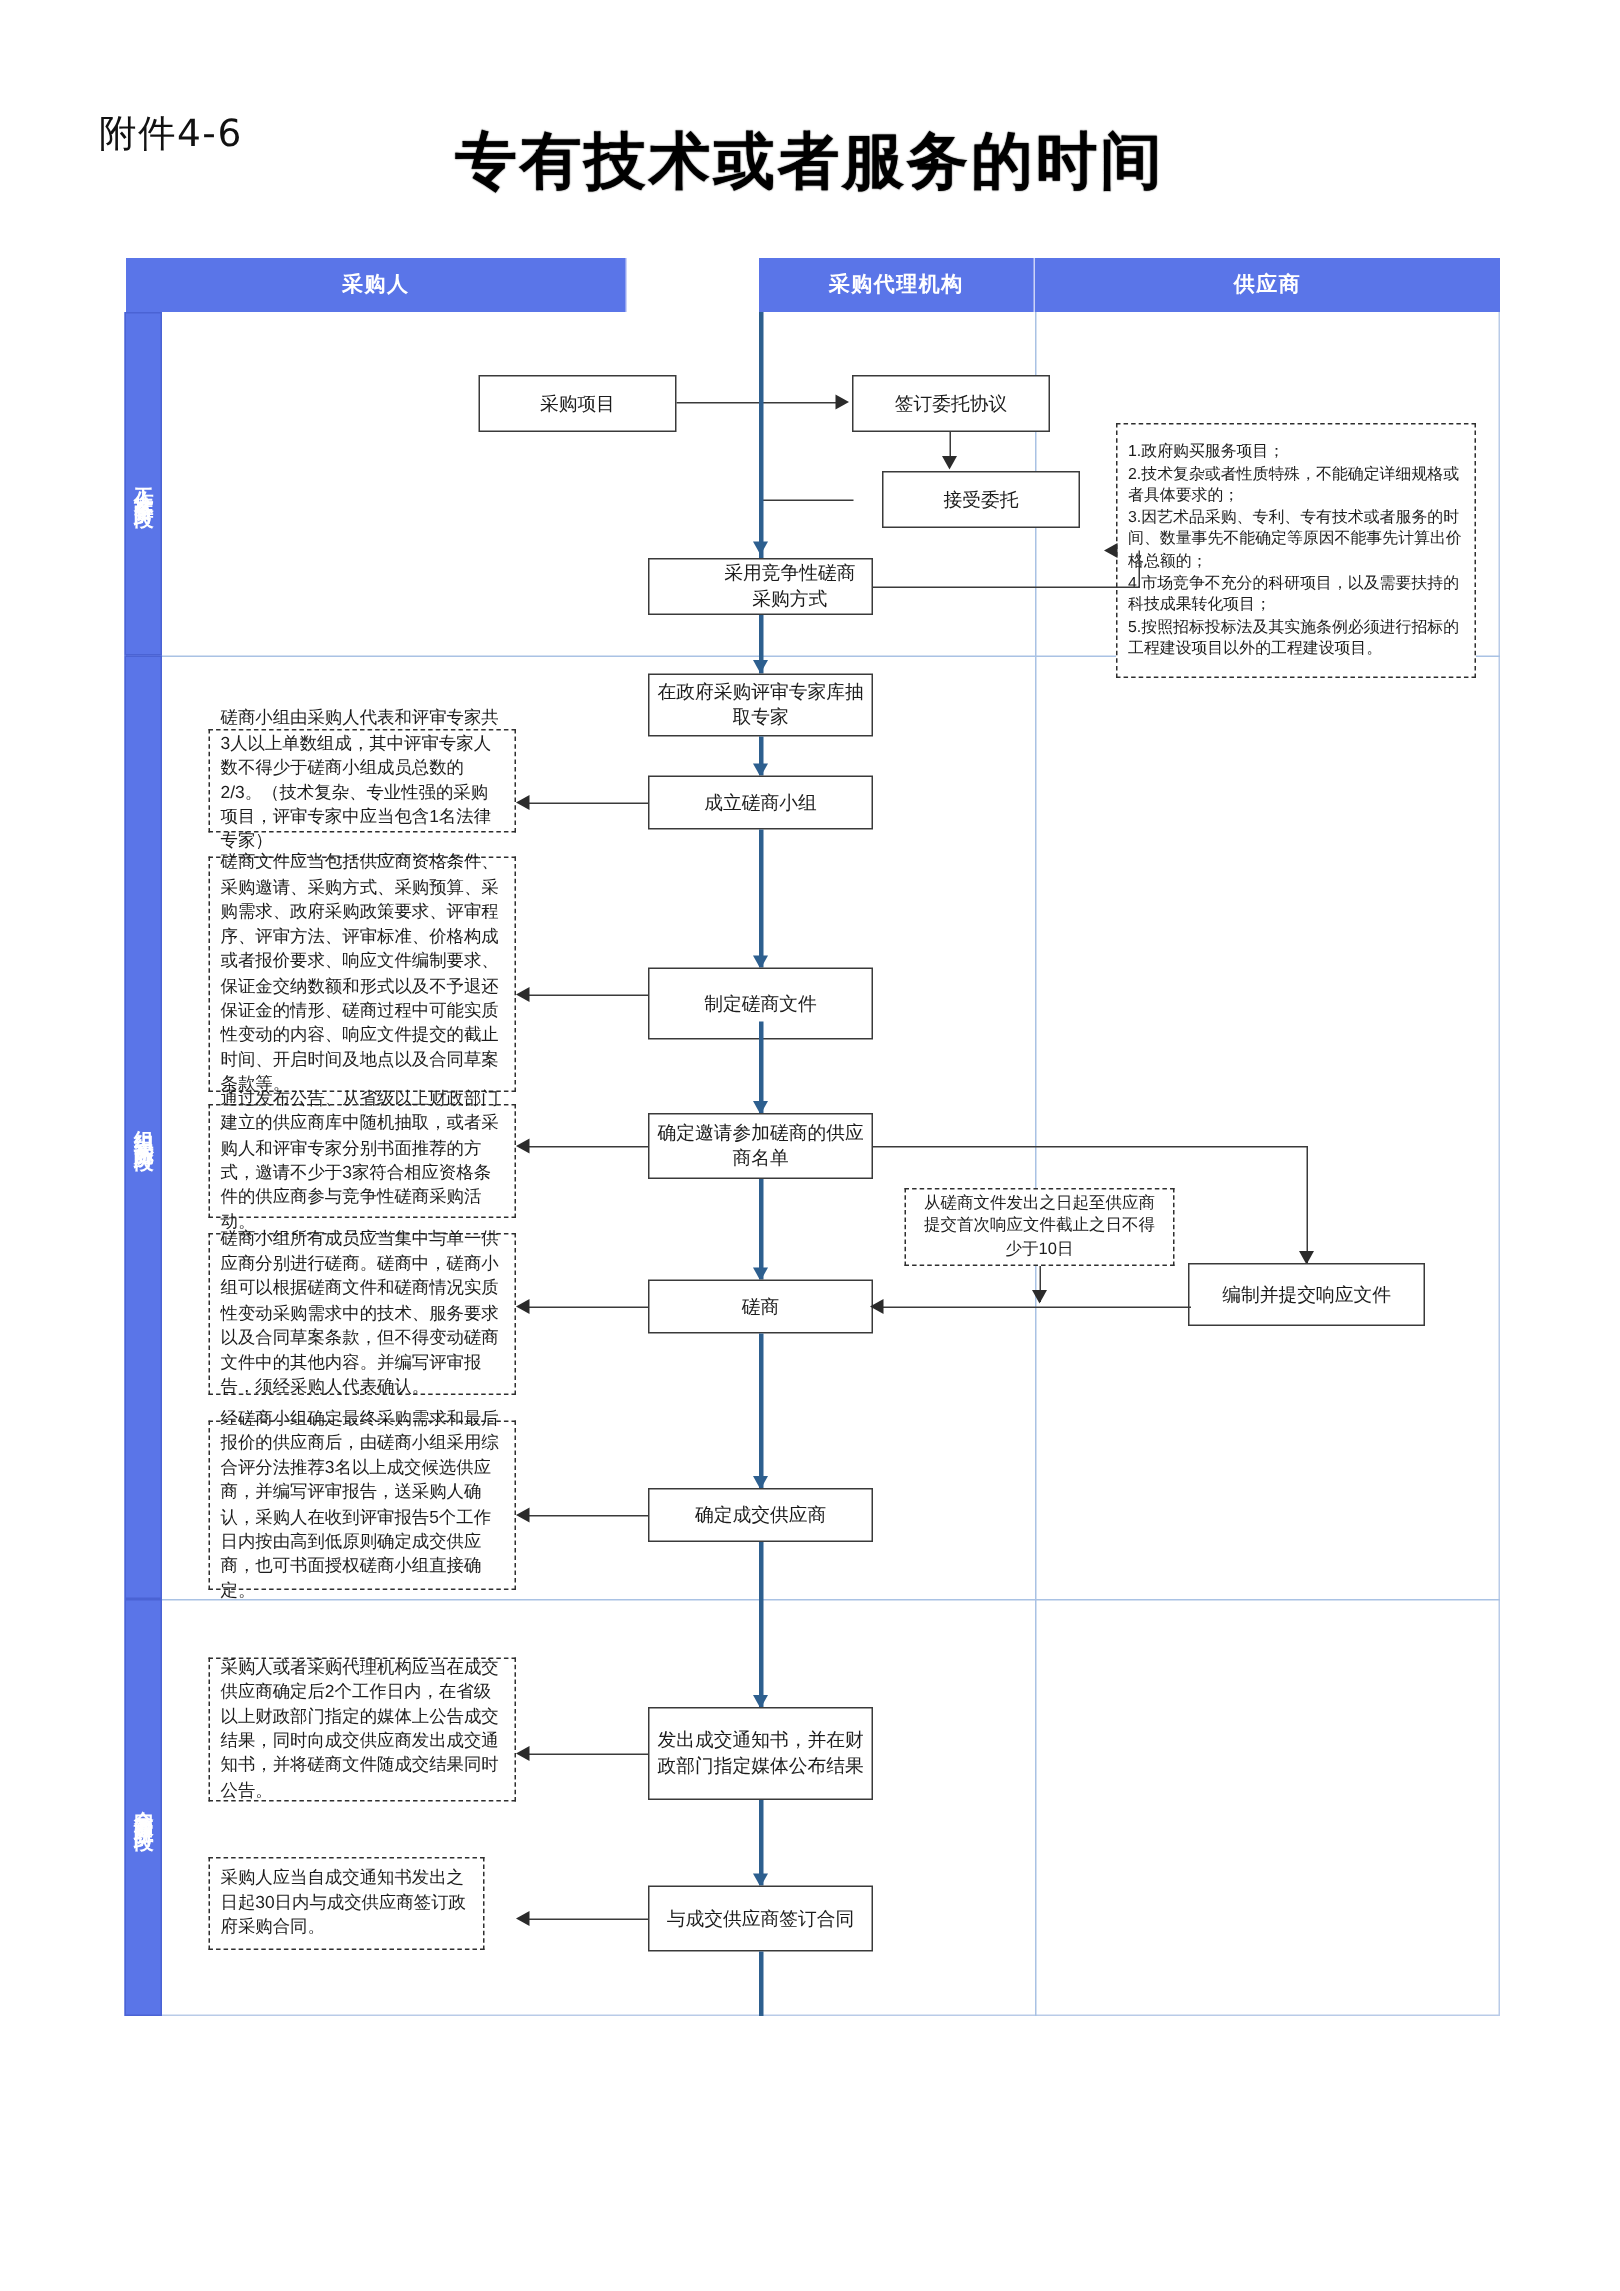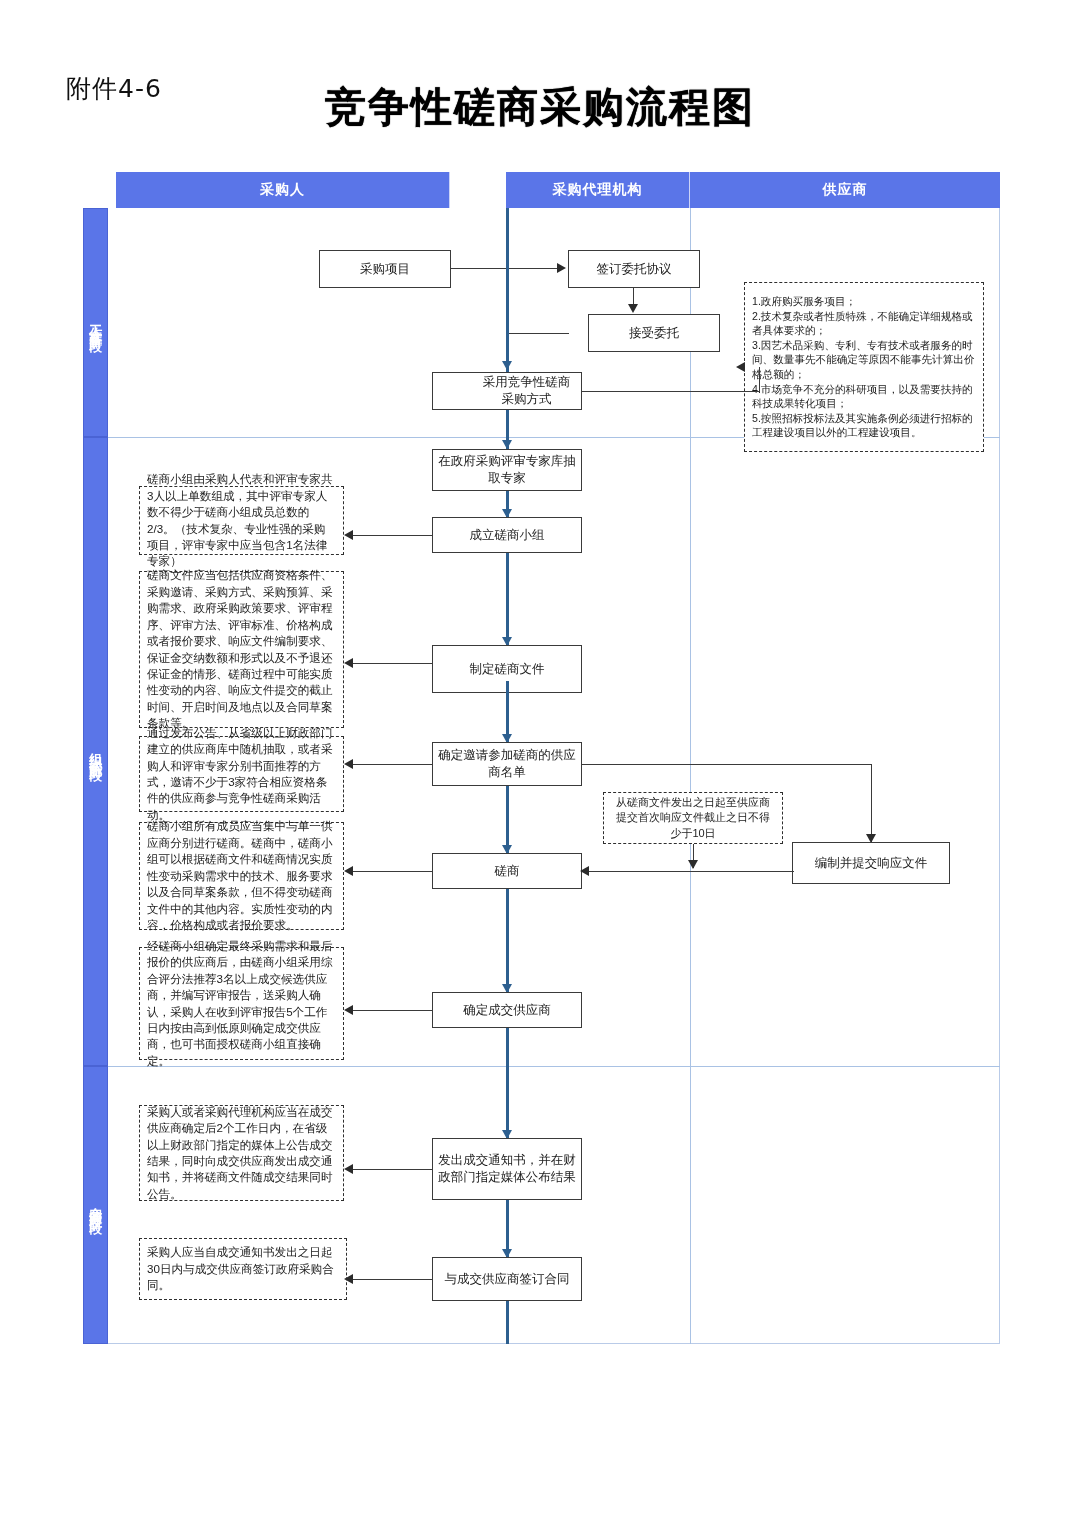--- a/index.html
+++ b/index.html
@@ -31,21 +31,21 @@
   }
   .band-head{
     position:absolute;top:0;height:36px;
     background:#5a75e8;
     color:#fff;font-size:14px;font-weight:bold;
     display:flex;align-items:center;justify-content:center;
     letter-spacing:1px;
     border-right:1px solid #ccd3f7;
     box-sizing:border-box;
   }
-  .head-a{left:0;width:334px;margin-left:32px;}
+  .head-a{left:0;width:334px;}
   .head-b{left:422px;width:184px;}
   .head-c{left:606px;width:310px;border-right:none;}
   #grid-body{
     position:absolute;left:0;top:36px;width:916px;height:1136px;
     border:1px solid #b9cbe8;border-top:none;box-sizing:border-box;
     background:#fff;
   }
   .vdiv{position:absolute;top:36px;width:1px;height:1136px;background:#a9c2e4;}
   .hdiv{position:absolute;left:0;width:916px;height:1px;background:#a9c2e4;}
   
@@ -93,21 +93,21 @@
   .arw{position:absolute;width:0;height:0;}
   .arw.down{border-left:5.5px solid transparent;border-right:5.5px solid transparent;border-top:9px solid #2b2b2b;}
   .arw.right{border-top:5.5px solid transparent;border-bottom:5.5px solid transparent;border-left:9px solid #2b2b2b;}
   .arw.left{border-top:5.5px solid transparent;border-bottom:5.5px solid transparent;border-right:9px solid #2b2b2b;}
   .arw.down-b{border-left:5.5px solid transparent;border-right:5.5px solid transparent;border-top:9px solid #2d5f8f;}
 </style>
 </head>
 <body>
 
 <div id="attach-label">附件4-6</div>
-<div id="doc-title">竞争性磋商采购流程图</div>
+<div id="doc-title">专有技术或者服务的时间</div>
 
 <div id="diagram">
 
   <div class="band-head head-a">采购人</div>
   <div class="band-head head-b">采购代理机构</div>
   <div class="band-head head-c">供应商</div>
 
   <div id="grid-body"></div>
   <div class="vdiv" style="left:422px;"></div>
   <div class="vdiv" style="left:606px;"></div>
@@ -195,21 +195,21 @@
   <div class="arw down" style="left:604px;top:688px;"></div>
 
   <div class="ln thick" style="left:422px;top:614px;height:76px;"></div>
   <div class="arw down-b" style="left:418px;top:673px;"></div>
 
   <div class="node" style="left:348px;top:681px;width:150px;height:36px;">磋商</div>
 
   <div class="ln h" style="left:498px;top:699px;width:212px;"></div>
   <div class="arw left" style="left:496px;top:694px;"></div>
 
-  <div class="note" style="left:55px;top:650px;width:205px;height:108px;">磋商小组所有成员应当集中与单一供应商分别进行磋商。磋商中，磋商小组可以根据磋商文件和磋商情况实质性变动采购需求中的技术、服务要求以及合同草案条款，但不得变动磋商文件中的其他内容。实质性变动的内容，价格构成或者报价要求。</div>
+  <div class="note" style="left:55px;top:650px;width:205px;height:108px;">磋商小组所有成员应当集中与单一供应商分别进行磋商。磋商中，磋商小组可以根据磋商文件和磋商情况实质性变动采购需求中的技术、服务要求以及合同草案条款，但不得变动磋商文件中的其他内容。并编写评审报告，须经采购人代表确认。</div>
   <div class="ln h" style="left:262px;top:699px;width:86px;"></div>
   <div class="arw left" style="left:260px;top:694px;"></div>
 
   <div class="ln thick" style="left:422px;top:717px;height:105px;"></div>
   <div class="arw down-b" style="left:418px;top:812px;"></div>
 
   <div class="node" style="left:348px;top:820px;width:150px;height:36px;">确定成交供应商</div>
 
   <div class="note" style="left:55px;top:775px;width:205px;height:113px;">经磋商小组确定最终采购需求和最后报价的供应商后，由磋商小组采用综合评分法推荐3名以上成交候选供应商，并编写评审报告，送采购人确认，采购人在收到评审报告5个工作日内按由高到低原则确定成交供应商，也可书面授权磋商小组直接确定。</div>
   <div class="ln h" style="left:262px;top:838px;width:86px;"></div>
@@ -222,19 +222,19 @@
 
   <div class="note" style="left:55px;top:933px;width:205px;height:96px;">采购人或者采购代理机构应当在成交供应商确定后2个工作日内，在省级以上财政部门指定的媒体上公告成交结果，同时向成交供应商发出成交通知书，并将磋商文件随成交结果同时公告。</div>
   <div class="ln h" style="left:262px;top:997px;width:86px;"></div>
   <div class="arw left" style="left:260px;top:992px;"></div>
 
   <div class="ln thick" style="left:422px;top:1028px;height:59px;"></div>
   <div class="arw down-b" style="left:418px;top:1077px;"></div>
 
   <div class="node" style="left:348px;top:1085px;width:150px;height:44px;">与成交供应商签订合同</div>
 
-  <div class="note" style="left:55px;top:1066px;width:208px;height:62px;">采购人应当自成交通知书发出之日起30日内与成交供应商签订政府采购合同。</div>
+  <div class="note" style="left:55px;top:1066px;width:184px;height:62px;">采购人应当自成交通知书发出之日起30日内与成交供应商签订政府采购合同。</div>
   <div class="ln h" style="left:262px;top:1107px;width:86px;"></div>
   <div class="arw left" style="left:260px;top:1102px;"></div>
 
   <div class="ln thick" style="left:422px;top:1129px;height:43px;"></div>
 
 </div>
 
 </body></html>

